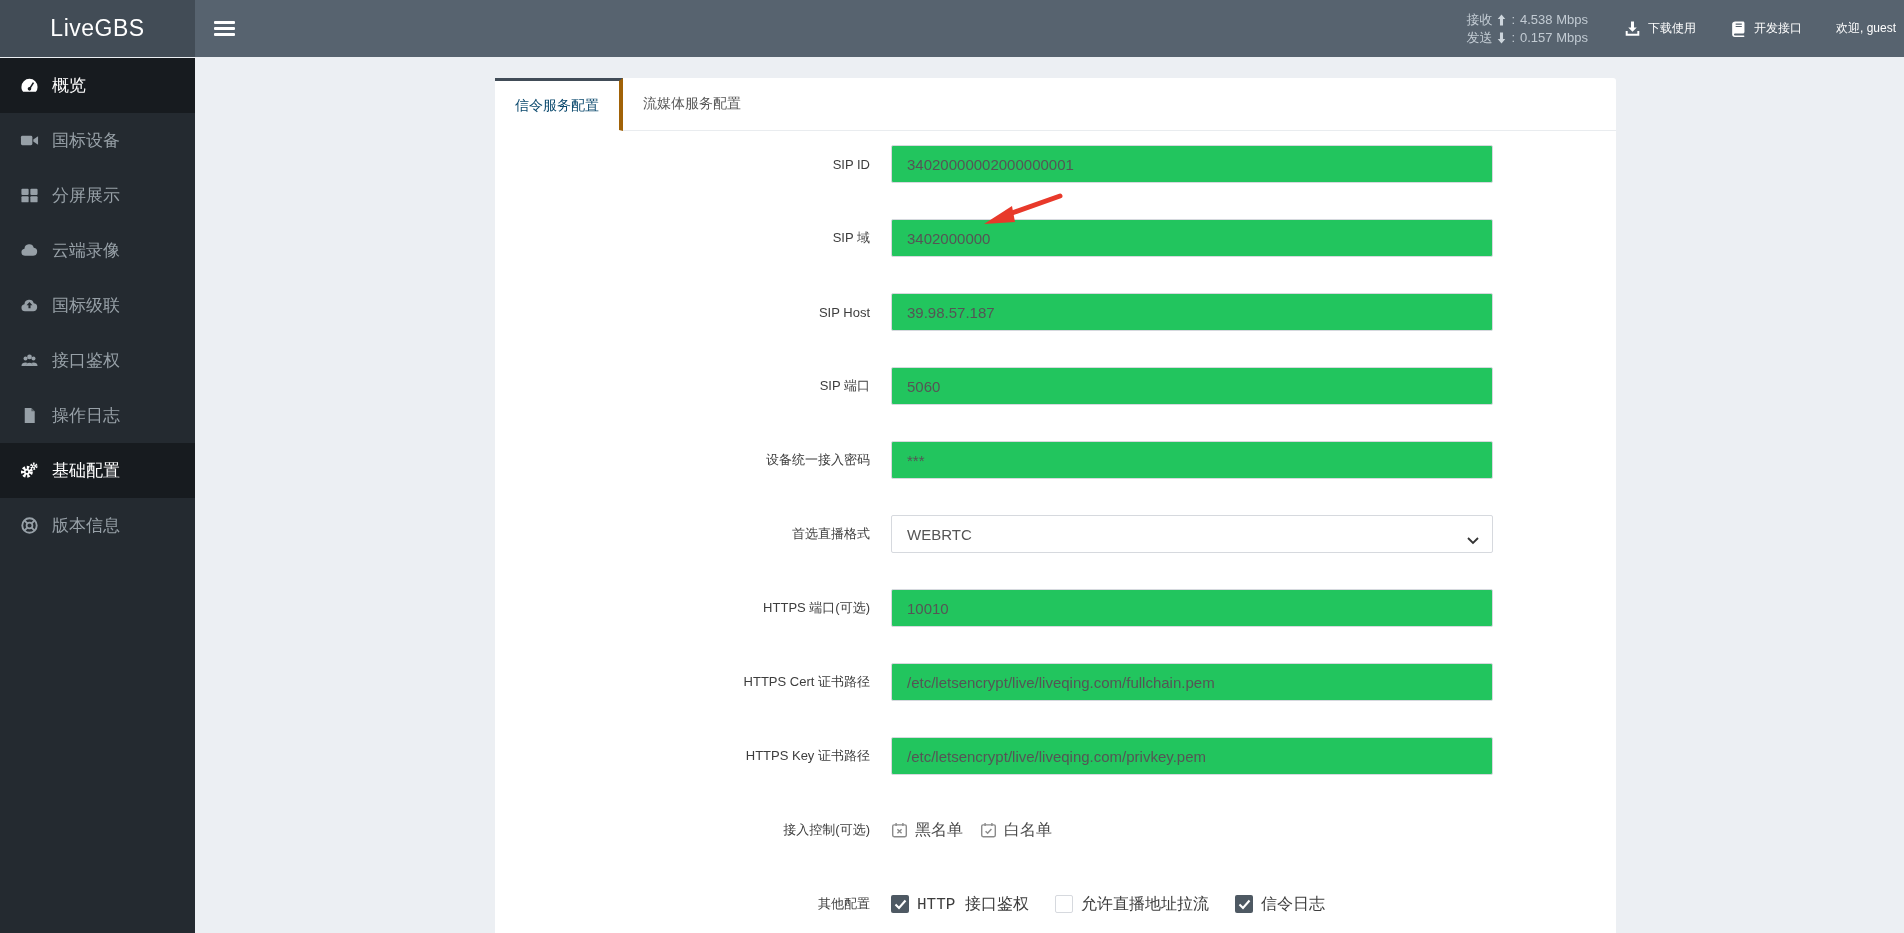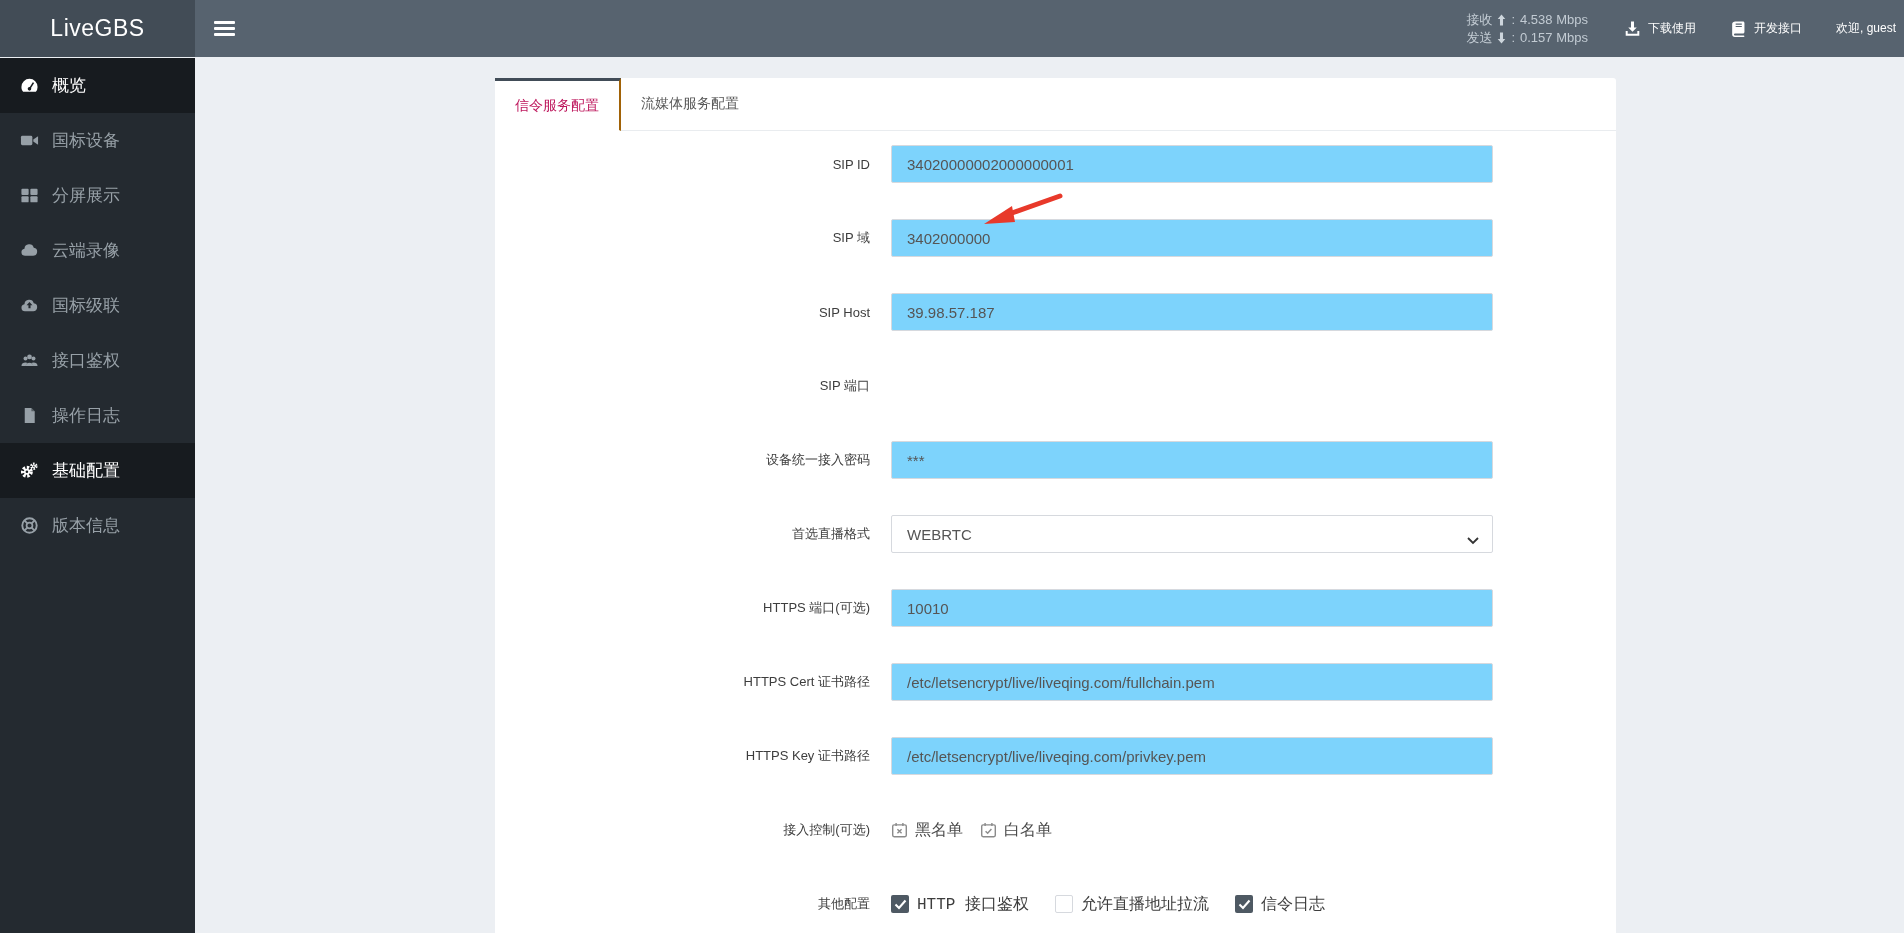--- a/index.html
+++ b/index.html
@@ -28,29 +28,29 @@
   .menu-item.active { background:#171b1f; color:#ffffff; }
   .mi-icon { width:20px; height:20px; display:flex; align-items:center; justify-content:center; }
   .mi-icon svg { width:19px; height:19px; }
 
   
   .content { position:absolute; left:195px; top:57px; width:1709px; height:876px; background:#eceff3; overflow:hidden; }
   .card { position:absolute; left:300px; top:21px; width:1121px; height:900px; background:#fff; border-radius:3px 3px 0 0; }
 
   .tabs { display:flex; height:53px; border-bottom:1px solid #e9ecef; list-style:none; }
   .tab { padding:0 20px; display:flex; align-items:center; font-size:14px; color:#575757; cursor:pointer; }
-  .tab.active { border-top:3px solid #414c57; border-right:2px solid #a16207; border-bottom:1px solid #fff;
-                margin-bottom:-1px; background:#fff; color:#be185d; }
+  .tab.active { border-top:3px solid #414c57; border-right:4px solid #a16207; border-bottom:1px solid #fff;
+                margin-bottom:-1px; background:#fff; color:#0c4a6e; }
 
   .form { padding-top:14px; }
   .form-row { display:flex; align-items:center; min-height:38px; margin-bottom:36px; }
   .form-label { width:375px; text-align:right; font-size:13px; color:#3d3d3d; flex:0 0 auto; }
   .form-field { margin-left:21px; display:flex; align-items:center; }
   .form-control { width:602px; height:38px; border:1px solid #d6d9de; border-radius:2px; padding:0 15px;
-                  font-size:15px; color:#555; background:#7dd3fc; font-family:"Liberation Sans","DejaVu Sans",sans-serif; outline:none; }
+                  font-size:15px; color:#555; background:#22c55e; font-family:"Liberation Sans","DejaVu Sans",sans-serif; outline:none; }
   .form-select { width:602px; height:38px; border:1px solid #d6d9de; border-radius:2px; padding:0 15px;
                  font-size:15px; color:#555; background:#fff; display:flex; align-items:center; position:relative; cursor:pointer; }
   .form-select .chev { position:absolute; right:13px; top:15px; }
 
   .acl-links { display:flex; align-items:center; gap:17px; }
   .acl-link { display:flex; align-items:center; gap:7px; font-size:16px; color:#4a4a4a; cursor:pointer; text-decoration:none; }
   .acl-icon { display:flex; align-items:center; }
 
   .cb-row { display:flex; align-items:center; gap:26px;font-family:Liberation Mono, monospace; }
   .cb-item { display:flex; align-items:center; gap:8px; font-size:16px; color:#3d3d3d; cursor:pointer; }
@@ -241,20 +241,23 @@
           </div>
           </div>
         <div class="form-row">
             <label class="form-label">SIP Host</label>
             <div class="form-field">
             <input class="form-control" value="39.98.57.187" style="">
           </div>
           </div>
         <div class="form-row">
             <label class="form-label">SIP 端口</label>
+            <div class="form-field">
+            <input class="form-control" value="5060" style="">
+          </div>
           </div>
         <div class="form-row">
             <label class="form-label">设备统一接入密码</label>
             <div class="form-field">
             <input class="form-control" value="***" style="">
           </div>
           </div>
         <div class="form-row">
             <label class="form-label">首选直播格式</label>
             <div class="form-field">

